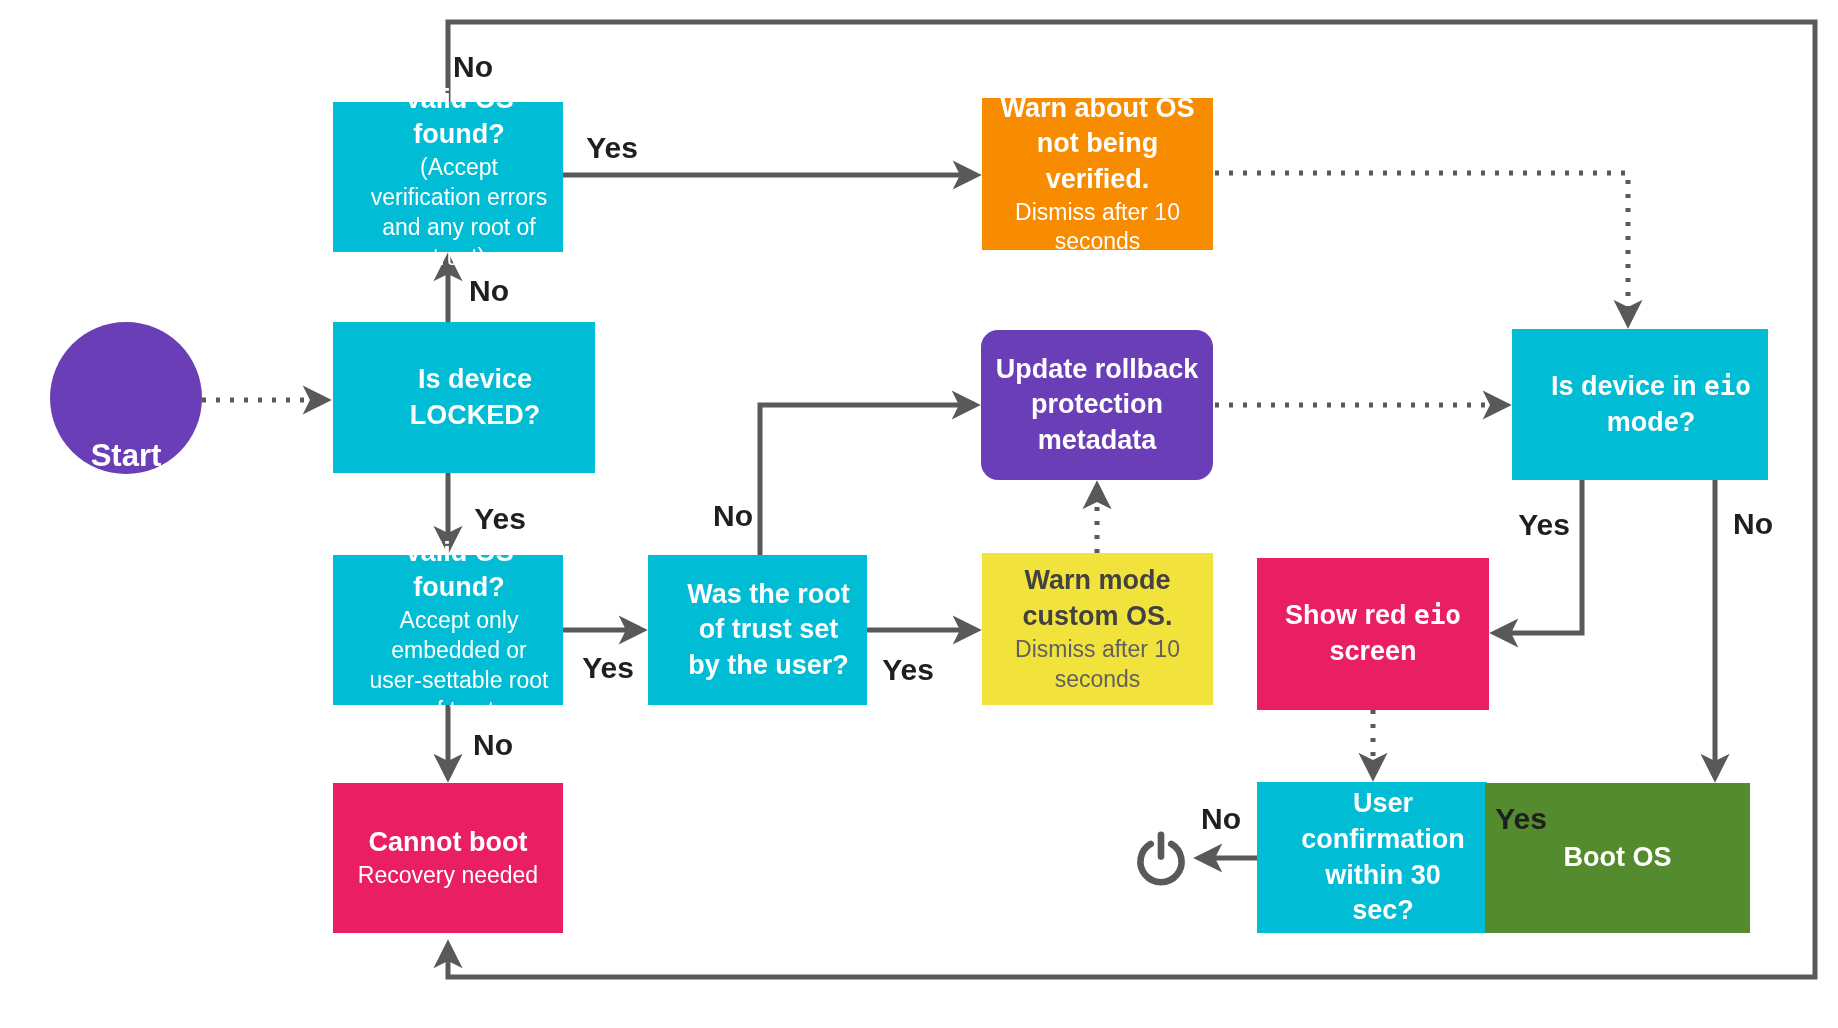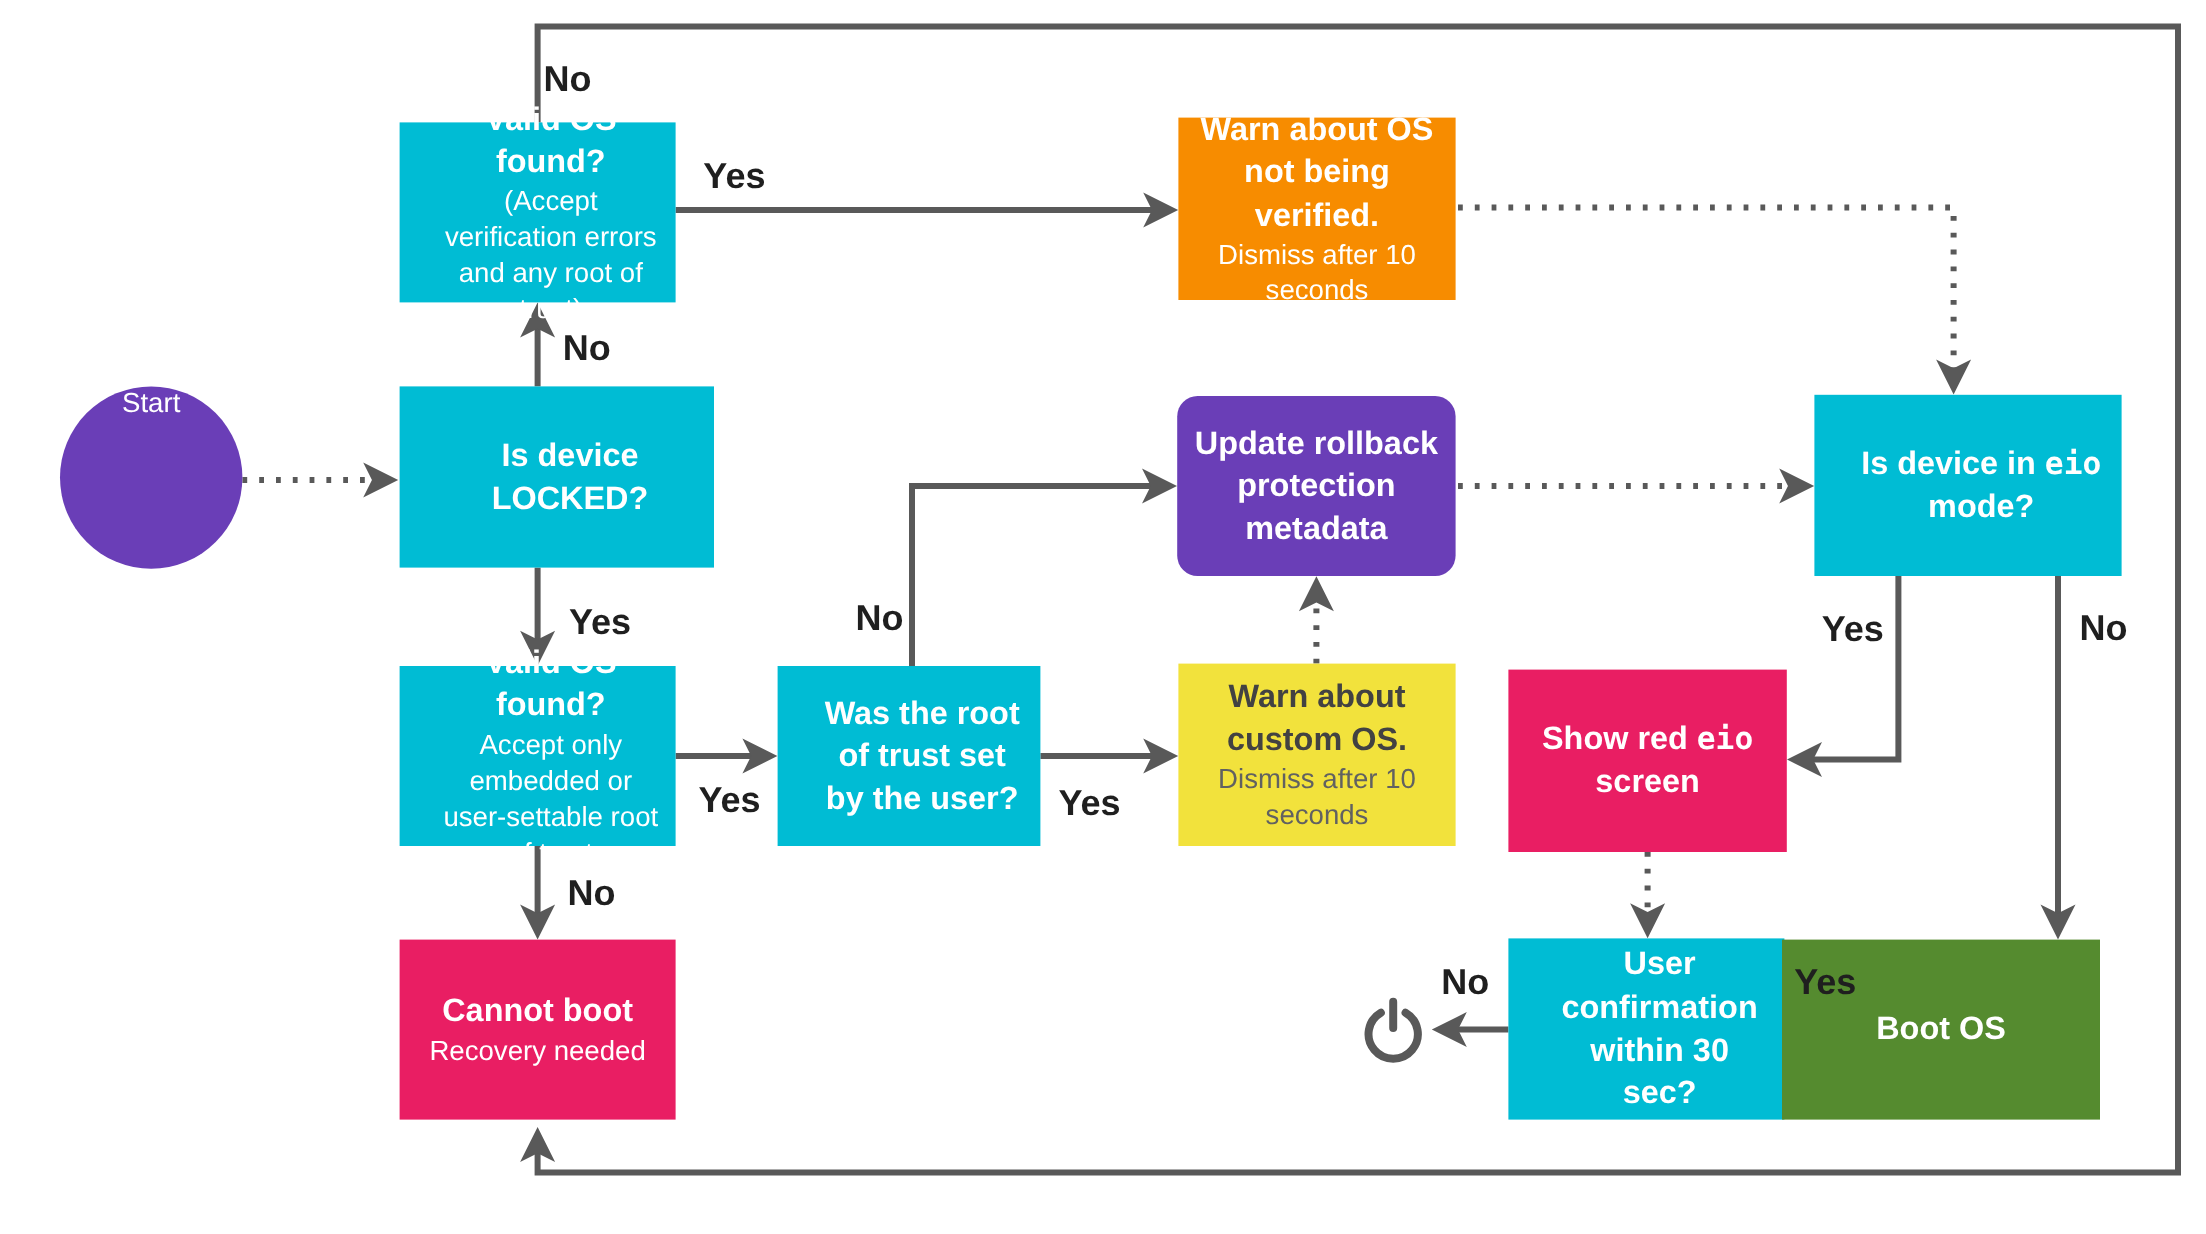--- a/index.html
+++ b/index.html
@@ -25,22 +25,22 @@
   .pink{background:var(--pink,#E91E63);}
   .orange{background:var(--orange,#F78C00);}
   .green{background:var(--green,#558B2F);}
   .yellow{background:var(--yellow,#F2E23C);}
   .yellow .title{color:var(--yellow-text,#424242);}
   .yellow .sub{color:var(--yellow-subtext,#616161);}
   .code{font-family:"DejaVu Sans Mono", monospace;font-size:26px;}
   .start-circle{
     position:absolute;border-radius:50%;
     background:var(--purple,#6A3EB7);color:#fff;
-    display:flex;align-items:flex-start;justify-content:center;
-    font-weight:normal;font-size:23px;
+    display:flex;align-items:flex-end;justify-content:center;
+    font-weight:bold;font-size:31px;
   }
   .edge-label{
     position:absolute;transform:translate(-50%,-50%);
     font-weight:bold;font-size:30px;color:var(--label-text,#1F1F1F);
     white-space:nowrap;
   }
   .power{position:absolute;}
 </style>
 </head>
 <body>
@@ -103,21 +103,21 @@
   <div class="node cyan" style="left:333px;top:555px;width:230px;height:150px;">
     <div class="title">Valid OS found?</div>
     <div class="sub">Accept only embedded or user-settable root of trust</div>
   </div>
 
   <div class="node cyan" style="left:648px;top:555px;width:219px;height:150px;">
     <div class="title">Was the root of trust set by the user?</div>
   </div>
 
   <div class="node yellow" style="left:982px;top:553px;width:231px;height:152px;">
-    <div class="title">Warn about custom OS.</div>
+    <div class="title">Warn mode custom OS.</div>
     <div class="sub">Dismiss after 10 seconds</div>
   </div>
 
   <div class="node pink" style="left:333px;top:783px;width:230px;height:150px;">
     <div class="title">Cannot boot</div>
     <div class="sub">Recovery needed</div>
   </div>
 
   <div class="node pink" style="left:1257px;top:558px;width:232px;height:152px;">
     <div class="title"><span>Show red </span><span class="code">eio</span><span> screen</span></div>

